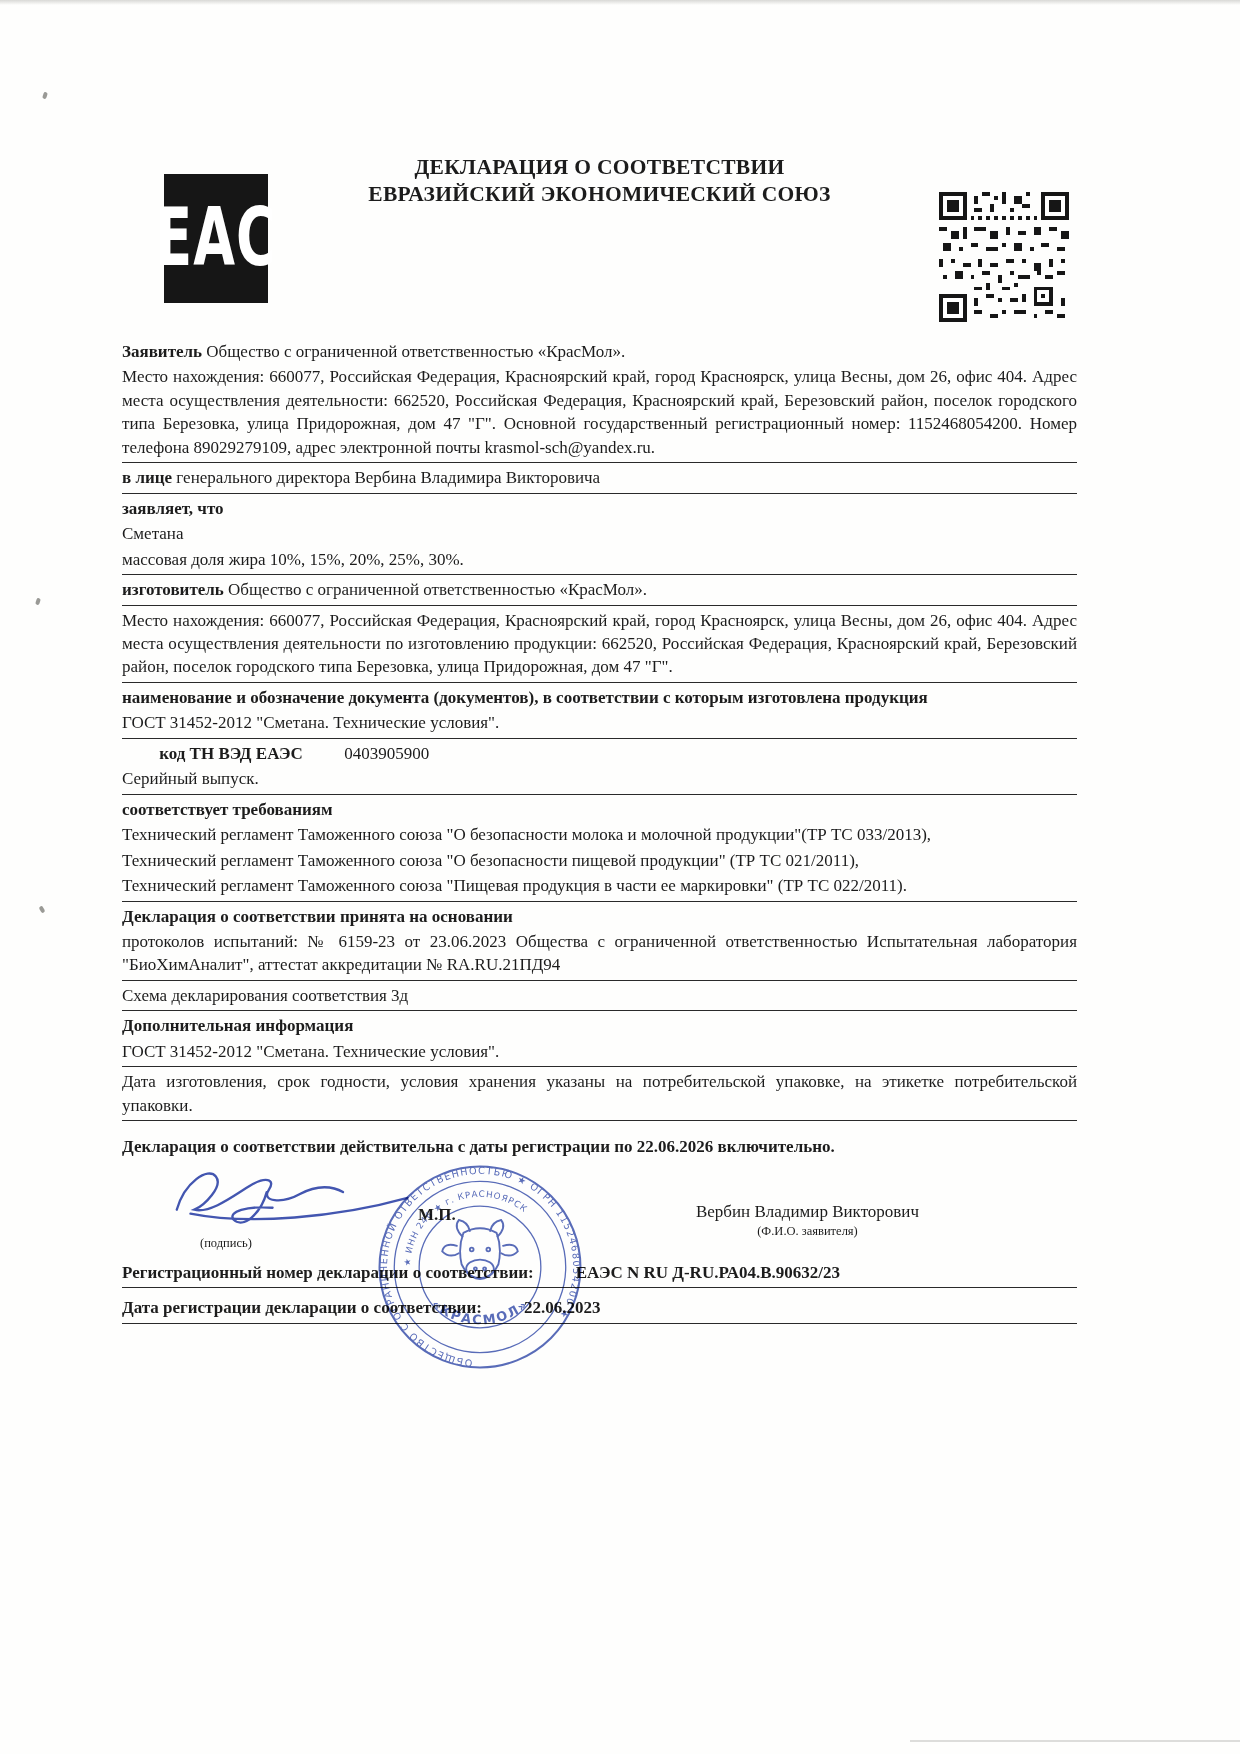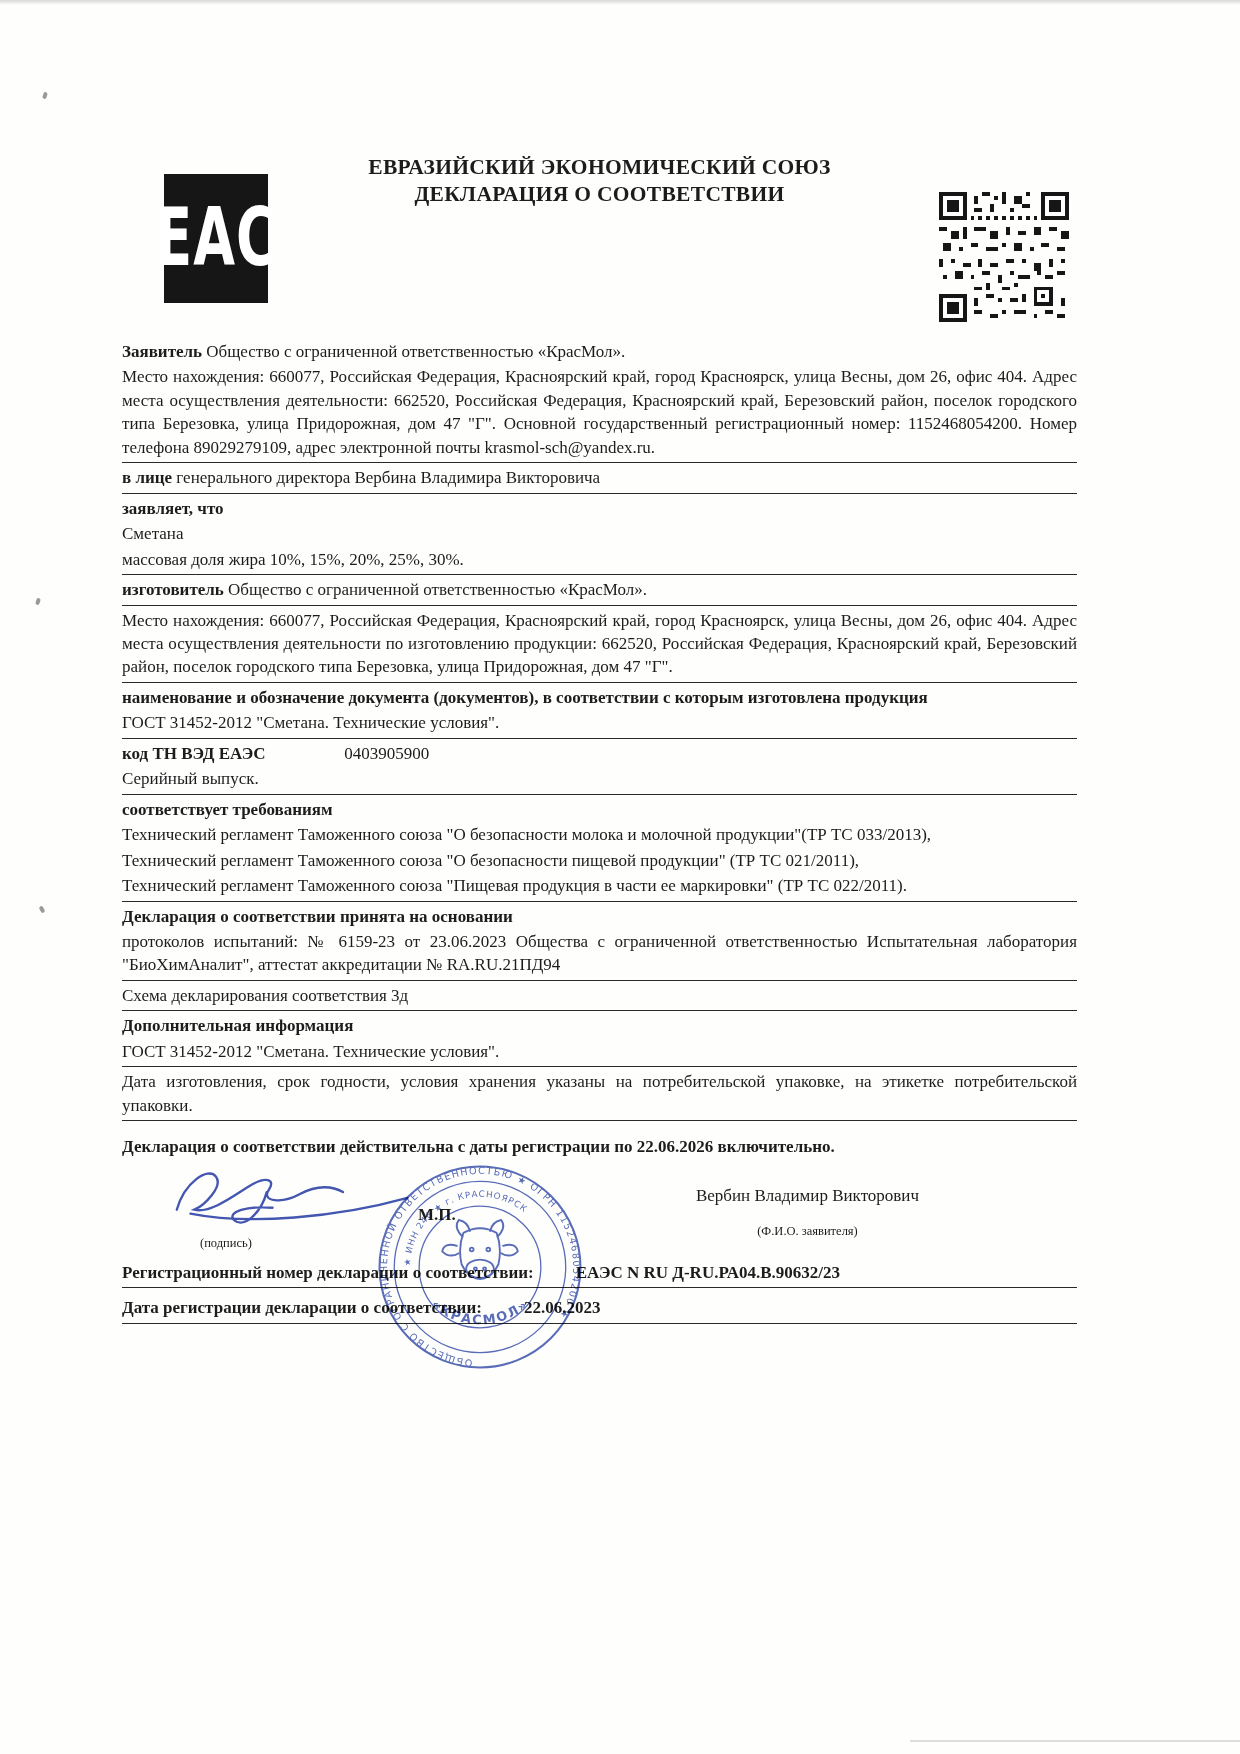--- a/index.html
+++ b/index.html
@@ -21,31 +21,31 @@
     transform:scaleY(1.5);letter-spacing:1px;}
   .titles{padding-top:6px;text-align:center;}
   .title{font-weight:bold;font-size:21.5px;letter-spacing:.3px;line-height:1.25;}
   .qr{position:absolute;right:6px;top:44px;width:134px;height:130px;}
   .qr svg{width:100%;height:100%;shape-rendering:crispEdges;}
   
   p{margin:2px 0;}
   .just{text-align:justify;}
   .bold{font-weight:bold;}
   hr.rule{border:none;border-top:1.4px solid #2a2a2a;margin:3px 0;height:0;}
-  .tnved-label{display:inline-block;width:218px;}
+  .tnved-label{display:inline-block;width:218px;text-align:center;}
   .small{font-size:12.5px;}
   
   .bottom-block{position:relative;margin-top:14px;}
   .sig-row{display:flex;align-items:flex-end;height:92px;}
   .sig-left{position:relative;width:240px;height:92px;}
   .signature-svg{position:absolute;left:26px;top:-8px;width:300px;height:88px;pointer-events:none;}
   .sig-caption{position:absolute;left:78px;bottom:0;width:124px;}
   .mp{width:150px;padding-left:56px;padding-bottom:26px;font-weight:bold;white-space:nowrap;}
   .name-block{flex:1;text-align:center;padding-bottom:12px;padding-right:30px;}
-  .name-block .cap{margin-top:16px;}
+  .name-block .cap{margin-top:0;}
   .stamp{position:absolute;left:252px;top:26px;width:212px;height:212px;
     mix-blend-mode:multiply;opacity:.85;z-index:3;}
   .stamp circle{stroke:#3b52ae;fill:none;}
   .ring{font-family:"DejaVu Sans",sans-serif;font-size:10.5px;fill:#3b52ae;letter-spacing:1.4px;}
   .ring-inner{font-size:9.5px;letter-spacing:1px;}
   .stamp-name{font-family:"DejaVu Sans",sans-serif;font-size:14px;font-weight:bold;
     fill:#3b52ae;letter-spacing:2px;}
   .kv-row{display:flex;margin:8px 0 2px;}
   .kv-value{margin-left:42px;}
 </style>
@@ -58,22 +58,22 @@
   <div class="speck" style="left:36px;top:598px;"></div>
   <div class="speck" style="left:40px;top:906px;transform:rotate(-30deg);"></div>
 
   <div class="content">
 
     <header class="doc-header">
       <div class="eac-box">
         <span>EAC</span>
       </div>
       <div class="titles">
+        <div class="title">ДЕКЛАРАЦИЯ О СООТВЕТСТВИИ</div>
         <div class="title">ЕВРАЗИЙСКИЙ ЭКОНОМИЧЕСКИЙ СОЮЗ</div>
-        <div class="title">ДЕКЛАРАЦИЯ О СООТВЕТСТВИИ</div>
       </div>
       <div class="qr">
         <svg viewBox="0 0 33 33" fill="#161616" aria-hidden="true">
           <rect x="0" y="0" width="7" height="7"></rect>
             <rect x="1" y="1" width="5" height="5" fill="#fff"></rect>
             <rect x="2" y="2" width="3" height="3"></rect>
           <rect x="26" y="0" width="7" height="7"></rect>
             <rect x="27" y="1" width="5" height="5" fill="#fff"></rect>
             <rect x="28" y="2" width="3" height="3"></rect>
           <rect x="0" y="26" width="7" height="7"></rect>

